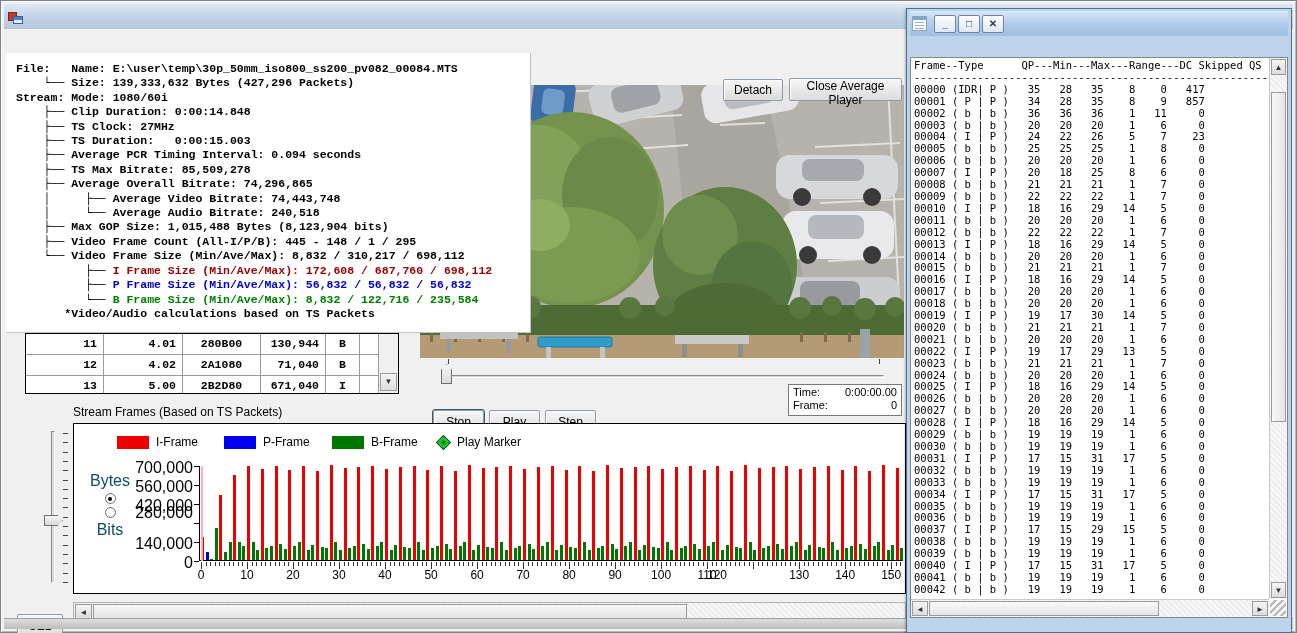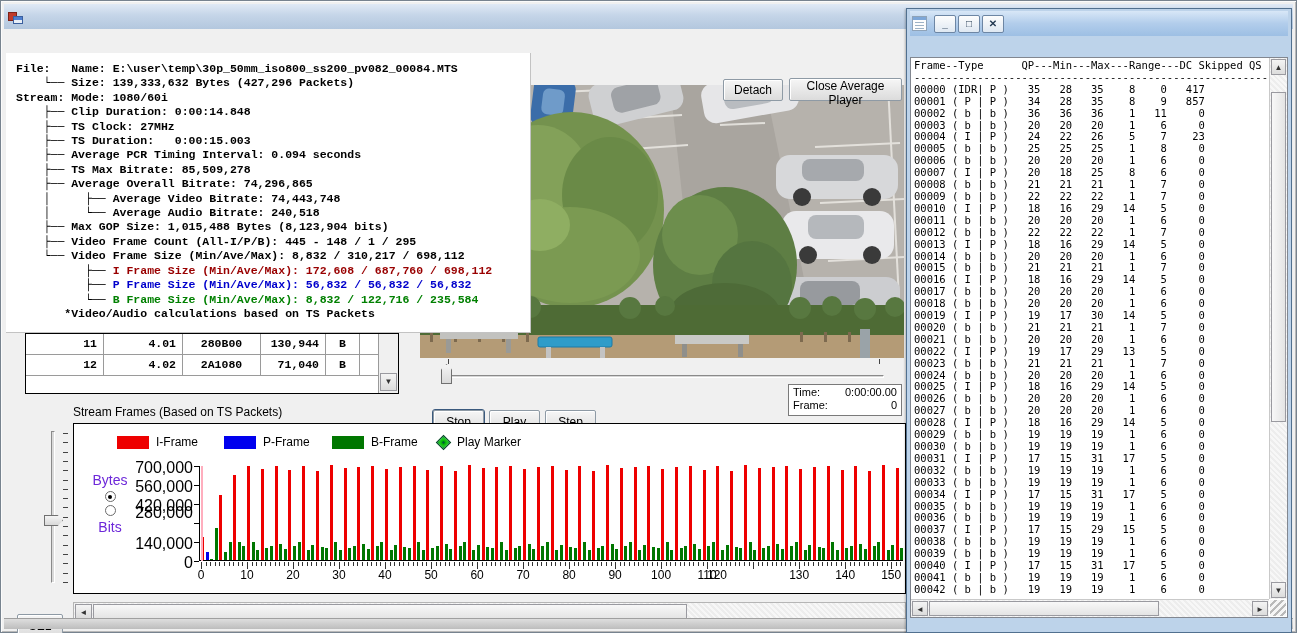--- a/index.html
+++ b/index.html
@@ -52,21 +52,21 @@
     background:#fff; border:1px solid #7a7a7a; font-size:11px; color:#000; }
   #time-panel .trw { display:flex; justify-content:space-between; padding:1px 4px 0 4px; }
   
   #chart-label { position:absolute; left:72px; top:404px; font-size:12px; color:#000; }
   #chart-panel { position:absolute; left:72px; top:422px; width:833px; height:171px;
     background:#fff; border:1px solid #000; overflow:hidden; }
   .legend-item { position:absolute; top:11px; height:14px; display:flex; align-items:center; font-size:12px; color:#000; }
   .legend-swatch { width:32px; height:13px; margin-right:7px; }
   .legend-diamond { width:11px; height:11px; margin:0 8px 0 2px; transform:rotate(45deg);
     background:radial-gradient(circle,#063 20%,#0a0 21%, #2c2 60%, #083 100%); border:1px solid #042; }
-  #radio-group { position:absolute; left:10px; top:48px; width:52px; text-align:center; font-size:14px; color:#6d28d9; }
+  #radio-group { position:absolute; left:10px; top:48px; width:52px; text-align:center; font-size:16px; color:#0c4a6e; }
   .radio { width:11px; height:11px; border-radius:50%; border:1px solid #6b6b6b; margin:3px auto; background:#fff; position:relative; }
   .radio.sel::after { content:""; position:absolute; left:2.5px; top:2.5px; width:4px; height:4px; border-radius:50%; background:#000; }
   #plot { position:absolute; left:125px; top:42px; width:704px; height:95px;
     border-left:1px solid #000; border-bottom:1px solid #000; }
   .bar { position:absolute; bottom:0; width:3px; }
   .ylab { position:absolute; width:58px; text-align:right; font-size:16px; color:#000; }
   .ytick { position:absolute; width:5px; height:1px; background:#000; }
   .xlab { position:absolute; width:34px; text-align:center; font-size:12px; color:#000; top:144px; }
   .xtick { position:absolute; width:1px; background:#333; }
   #play-marker { position:absolute; width:2px; background:#ffaebe; }
@@ -238,20 +238,27 @@
           <div class="tcell t-c" style="width: 78px;">280B00</div>
           <div class="tcell t-r" style="width: 65px;">130,944</div>
           <div class="tcell t-c" style="width: 34px;">B</div>
         </div>
         <div class="trow">
           <div class="tcell t-r" style="width: 78px;">12</div>
           <div class="tcell t-r" style="width: 79px;">4.02</div>
           <div class="tcell t-c" style="width: 78px;">2A1080</div>
           <div class="tcell t-r" style="width: 65px;">71,040</div>
           <div class="tcell t-c" style="width: 34px;">B</div>
+        </div>
+        <div class="trow">
+          <div class="tcell t-r" style="width: 78px;">13</div>
+          <div class="tcell t-r" style="width: 79px;">5.00</div>
+          <div class="tcell t-c" style="width: 78px;">2B2D80</div>
+          <div class="tcell t-r" style="width: 65px;">671,040</div>
+          <div class="tcell t-c" style="width: 34px;">I</div>
         </div>
       </div>
     <div id="table-vscroll">
       <div class="sb-btn">▼</div>
     </div>
   </div>
 
   <button class="btn" style="left:722px; top:58px; width:60px; height:22px;">Detach</button>
   <button class="btn" style="left:788px; top:57px; width:113px; height:23px;">Close Average Player</button>
 

